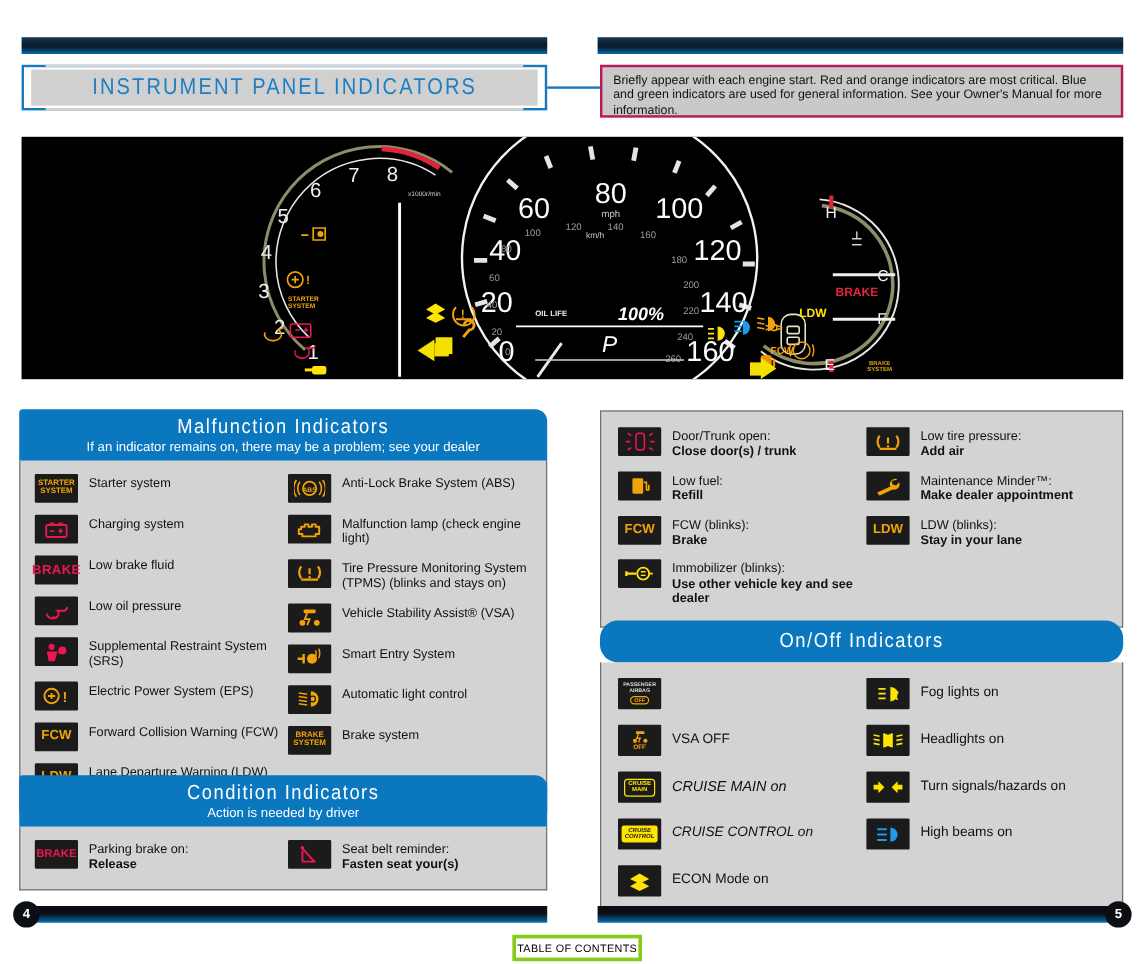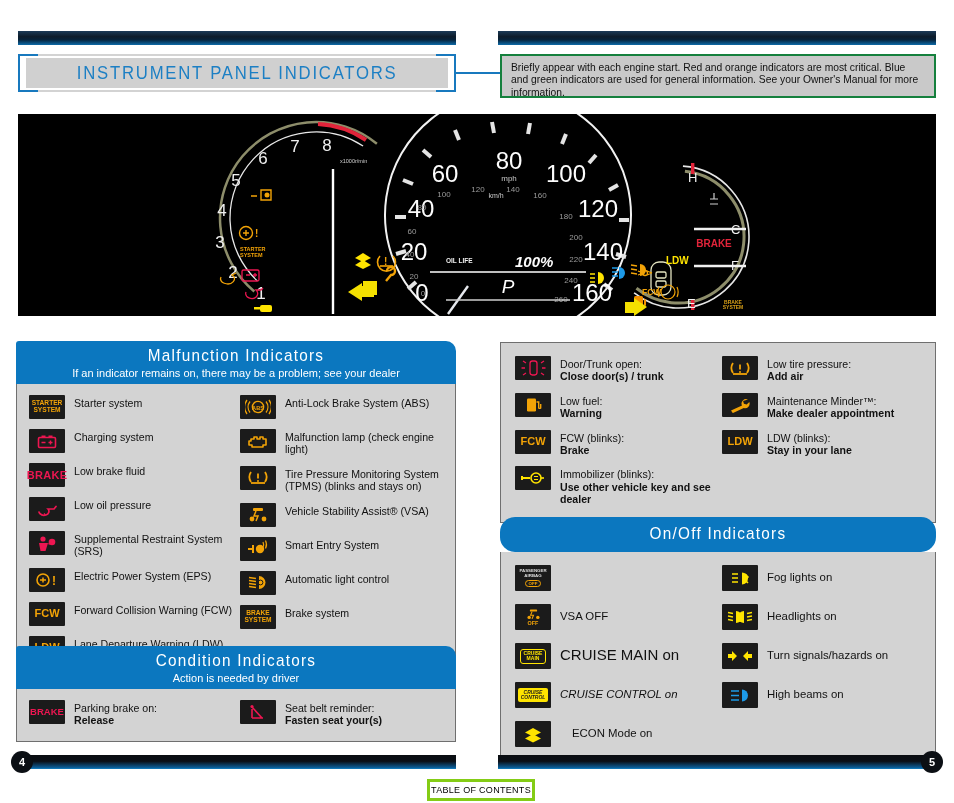--- a/index.html
+++ b/index.html
@@ -32,21 +32,21 @@
   .title-box span{
     color:#1c7fc4;font-size:19px;letter-spacing:2.0px;
     font-family:"Liberation Sans Narrow","Liberation Sans",sans-serif;
     transform:scaleX(.88);transform-origin:center;font-weight:400;
   }
   .title-connector{position:absolute;left:456px;top:72px;width:44px;height:2px;background:#1879be;}
 
   
   .note{
     position:absolute;left:500px;top:54px;width:436px;height:44px;
-    background:#c9c9c9;border:2px solid #15803d;box-sizing:border-box;
+    background:#c9c9c9;border:2px solid #be185d;box-sizing:border-box;
     padding:6px 9px 0 9px;
   }
   .note p{margin:0;font-size:10.3px;line-height:12.4px;color:#111;}
 
   
   .gauge{position:absolute;left:18px;top:114px;width:918px;height:202px;background:#000;overflow:hidden;}
   .gauge .inner{position:absolute;inset:0;}
 
   
   .card{position:absolute;box-sizing:border-box;}
@@ -556,21 +556,21 @@
 
         <div class="row">
           <div class="icon">
             <svg width="20" height="17" viewBox="0 0 20 17">
                 <rect x="4" y="2.5" width="9" height="13" rx="1.2" fill="#f2a307"></rect>
                 <path d="M13.5 6 h2.2 v6 a1.4 1.4 0 0 0 2 0 v-4" fill="none" stroke="#f2a307" stroke-width="1.4"></path>
               </svg>
           </div>
           <div class="txt">
             <span>Low fuel:</span><br>
-            <b>Warning</b>
+            <b>Refill</b>
           </div>
         </div>
 
         <div class="row">
           <div class="icon">
             <div class="lbl" style="color:#f2a307;font-size:11px;">FCW</div>
           </div>
           <div class="txt">
             <span>FCW (blinks):</span><br>
             <b>Brake</b>
@@ -666,33 +666,33 @@
           </div>
           <div class="txt" style="font-size:11.4px;padding-top:6px;">VSA OFF</div>
         </div>
 
         <div class="row" style="margin-bottom:13px;">
           <div class="icon" style="height:26px;">
             <div style="border:1.4px solid #ffe400;border-radius:3px;padding:1.5px 3px;">
               <div class="lbl" style="color:#ffe400;font-size:5px;">CRUISE<br>MAIN</div>
             </div>
           </div>
-          <div class="txt" style="font-size:15px;padding-top:6px;">CRUISE MAIN on</div>
+          <div class="txt" style="font-size:12px;padding-top:6px;font-style:italic;">CRUISE MAIN on</div>
         </div>
 
         <div class="row" style="margin-bottom:13px;font-style:italic;">
           <div class="icon" style="height:26px;">
             <div style="background:#ffe400;border-radius:2px;padding:2px 3px;">
               <div class="lbl" style="color:#1b1b1b;font-size:5px;">CRUISE<br>CONTROL</div>
             </div>
           </div>
           <div class="txt" style="font-size:11.4px;padding-top:6px;">CRUISE CONTROL on</div>
         </div>
 
-        <div class="row" style="margin-bottom:8px;gap:12px;">
+        <div class="row" style="margin-bottom:8px;">
           <div class="icon" style="height:26px;">
             <svg width="22" height="18" viewBox="0 0 22 18">
                 <path d="M11 3 l8 4.5 l-8 4 l-8 -4 z" fill="#ffe400"></path>
                 <path d="M11 9 l8 4.5 l-8 4 l-8 -4 z" fill="#ffe400"></path>
               </svg>
           </div>
           <div class="txt" style="font-size:11.4px;padding-top:6px;">ECON Mode on</div>
         </div>
 
       </div>

